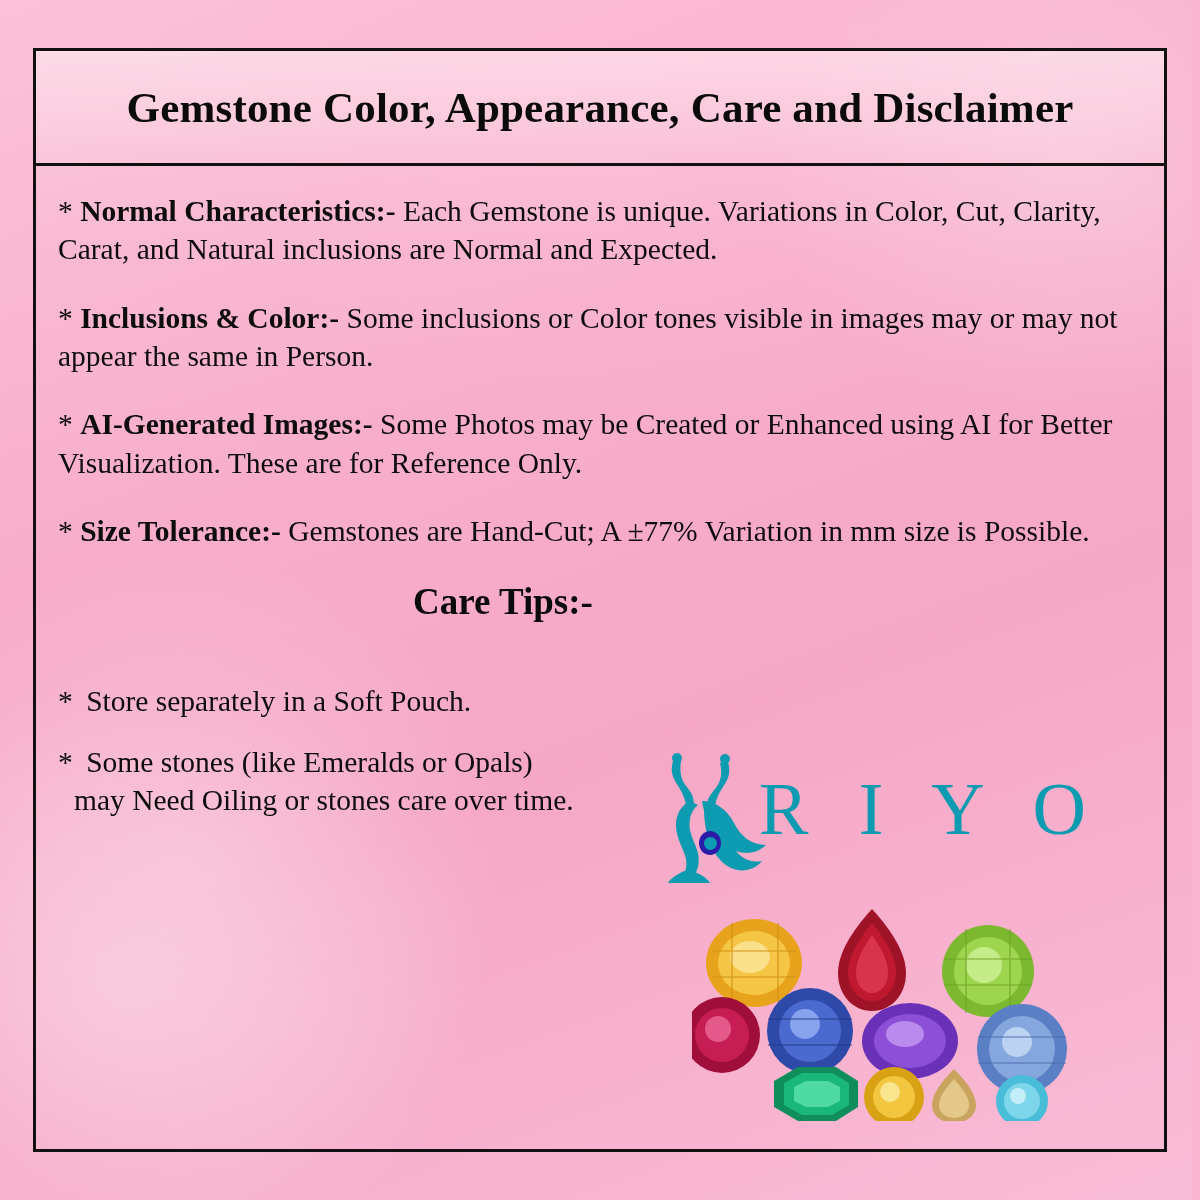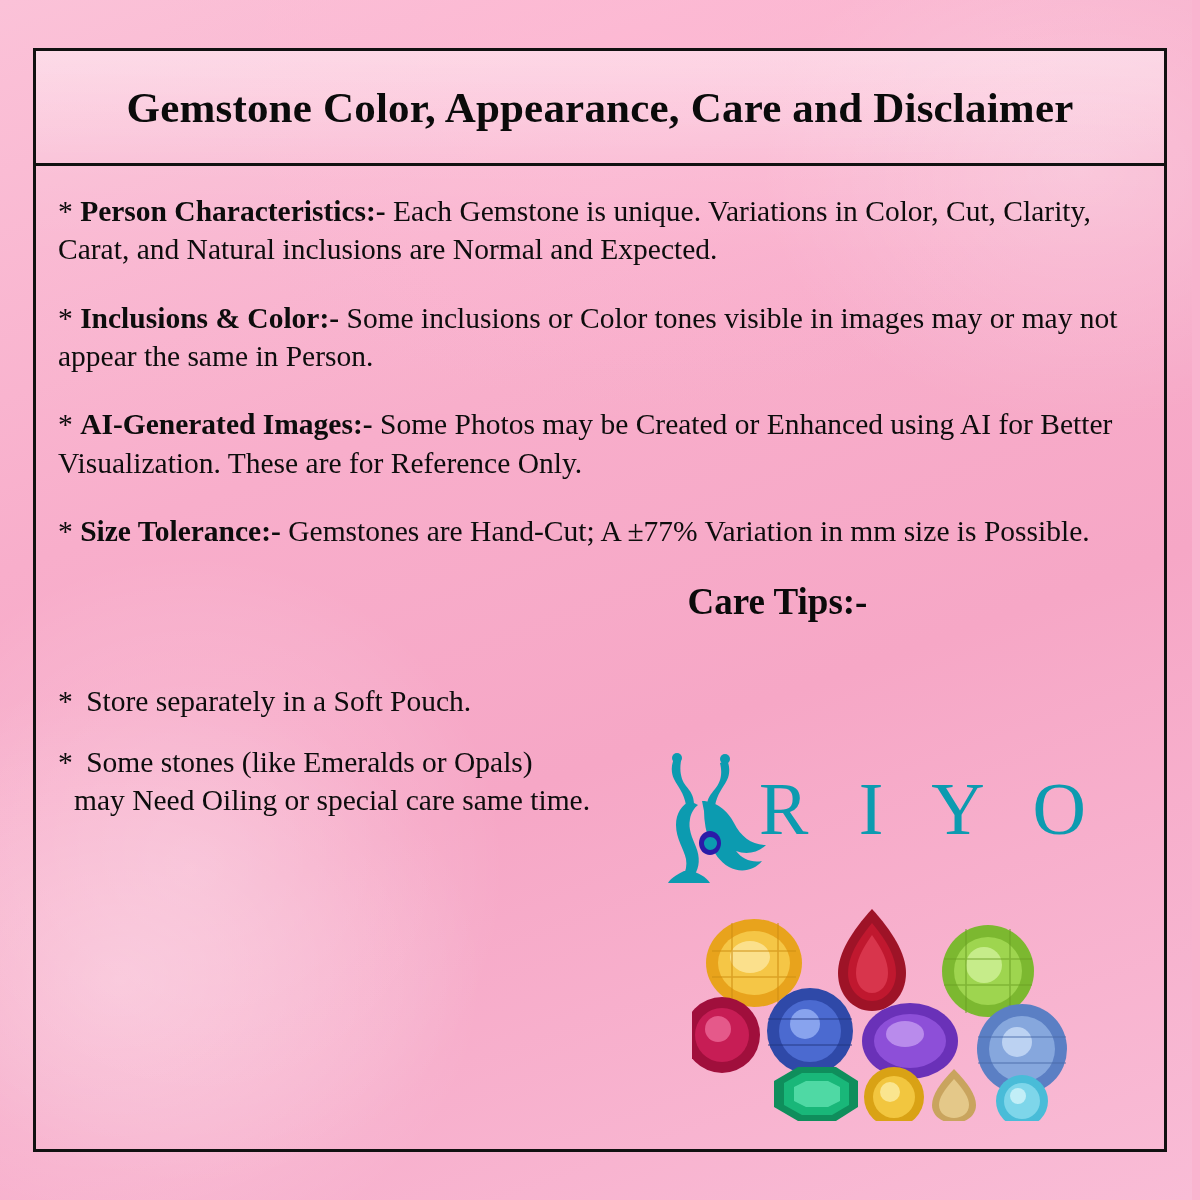--- a/index.html
+++ b/index.html
@@ -74,21 +74,21 @@
   .item .lead {
     font-weight: bold;
   }
   .item .star {
     font-weight: normal;
   }
   .item .body-txt {
     font-weight: normal;
   }
   .care-line {
-    text-align: center;
+    text-align: left;
     margin: 6px 0 0 0;
     padding-left: 355px;
     height: 72px;
   }
   .care-tips {
     font-size: 37px;
     font-weight: bold;
     color: #0b0b0b;
   }
   .tips-list {
@@ -148,21 +148,21 @@
 
     <div class="title-bar">
       <div class="title">Gemstone Color, Appearance, Care and Disclaimer</div>
     </div>
 
     <div class="content">
 
 
       <div class="item">
         <span class="star">*</span>
-        <span class="lead">Person Characteristics:-</span><span class="body-txt"> Each Gemstone is unique. Variations in Color, Cut, Clarity, Carat, and Natural inclusions are Normal and Expected.</span>
+        <span class="lead">Normal Characteristics:-</span><span class="body-txt"> Each Gemstone is unique. Variations in Color, Cut, Clarity, Carat, and Natural inclusions are Normal and Expected.</span>
       </div>
 
       <div class="item">
         <span class="star">*</span>
         <span class="lead">Inclusions &amp; Color:-</span><span class="body-txt"> Some inclusions or Color tones visible in images may or may not appear the same in Person.</span>
       </div>
 
       <div class="item">
         <span class="star">*</span>
         <span class="lead">AI-Generated Images:-</span><span class="body-txt"> Some Photos may be Created or Enhanced using AI for Better Visualization. These are for Reference Only.</span>
@@ -178,21 +178,21 @@
       </div>
 
       <div class="tips-list">
         <div class="tip">
           <span class="star">*</span>
           <span>Store separately in a Soft Pouch.</span>
         </div>
         <div class="tip">
           <span class="star">*</span>
           <span>Some stones (like Emeralds or Opals)</span>
-          <span class="sub">may Need Oiling or special care same time.</span>
+          <span class="sub">may Need Oiling or stones care over time.</span>
         </div>
       </div>
 
     </div>
 
     <div class="logo">
       <svg class="peacock" width="160" height="130" viewBox="0 0 160 130">
         <g fill="#0c9bb0">
           <path d="M57 8 C55 20 58 28 62 33 C66 38 70 42 70 52 L62 52 C60 40 54 34 50 26 C47 20 47 12 50 6 Z"></path>
           <circle cx="53" cy="5" r="5"></circle>

